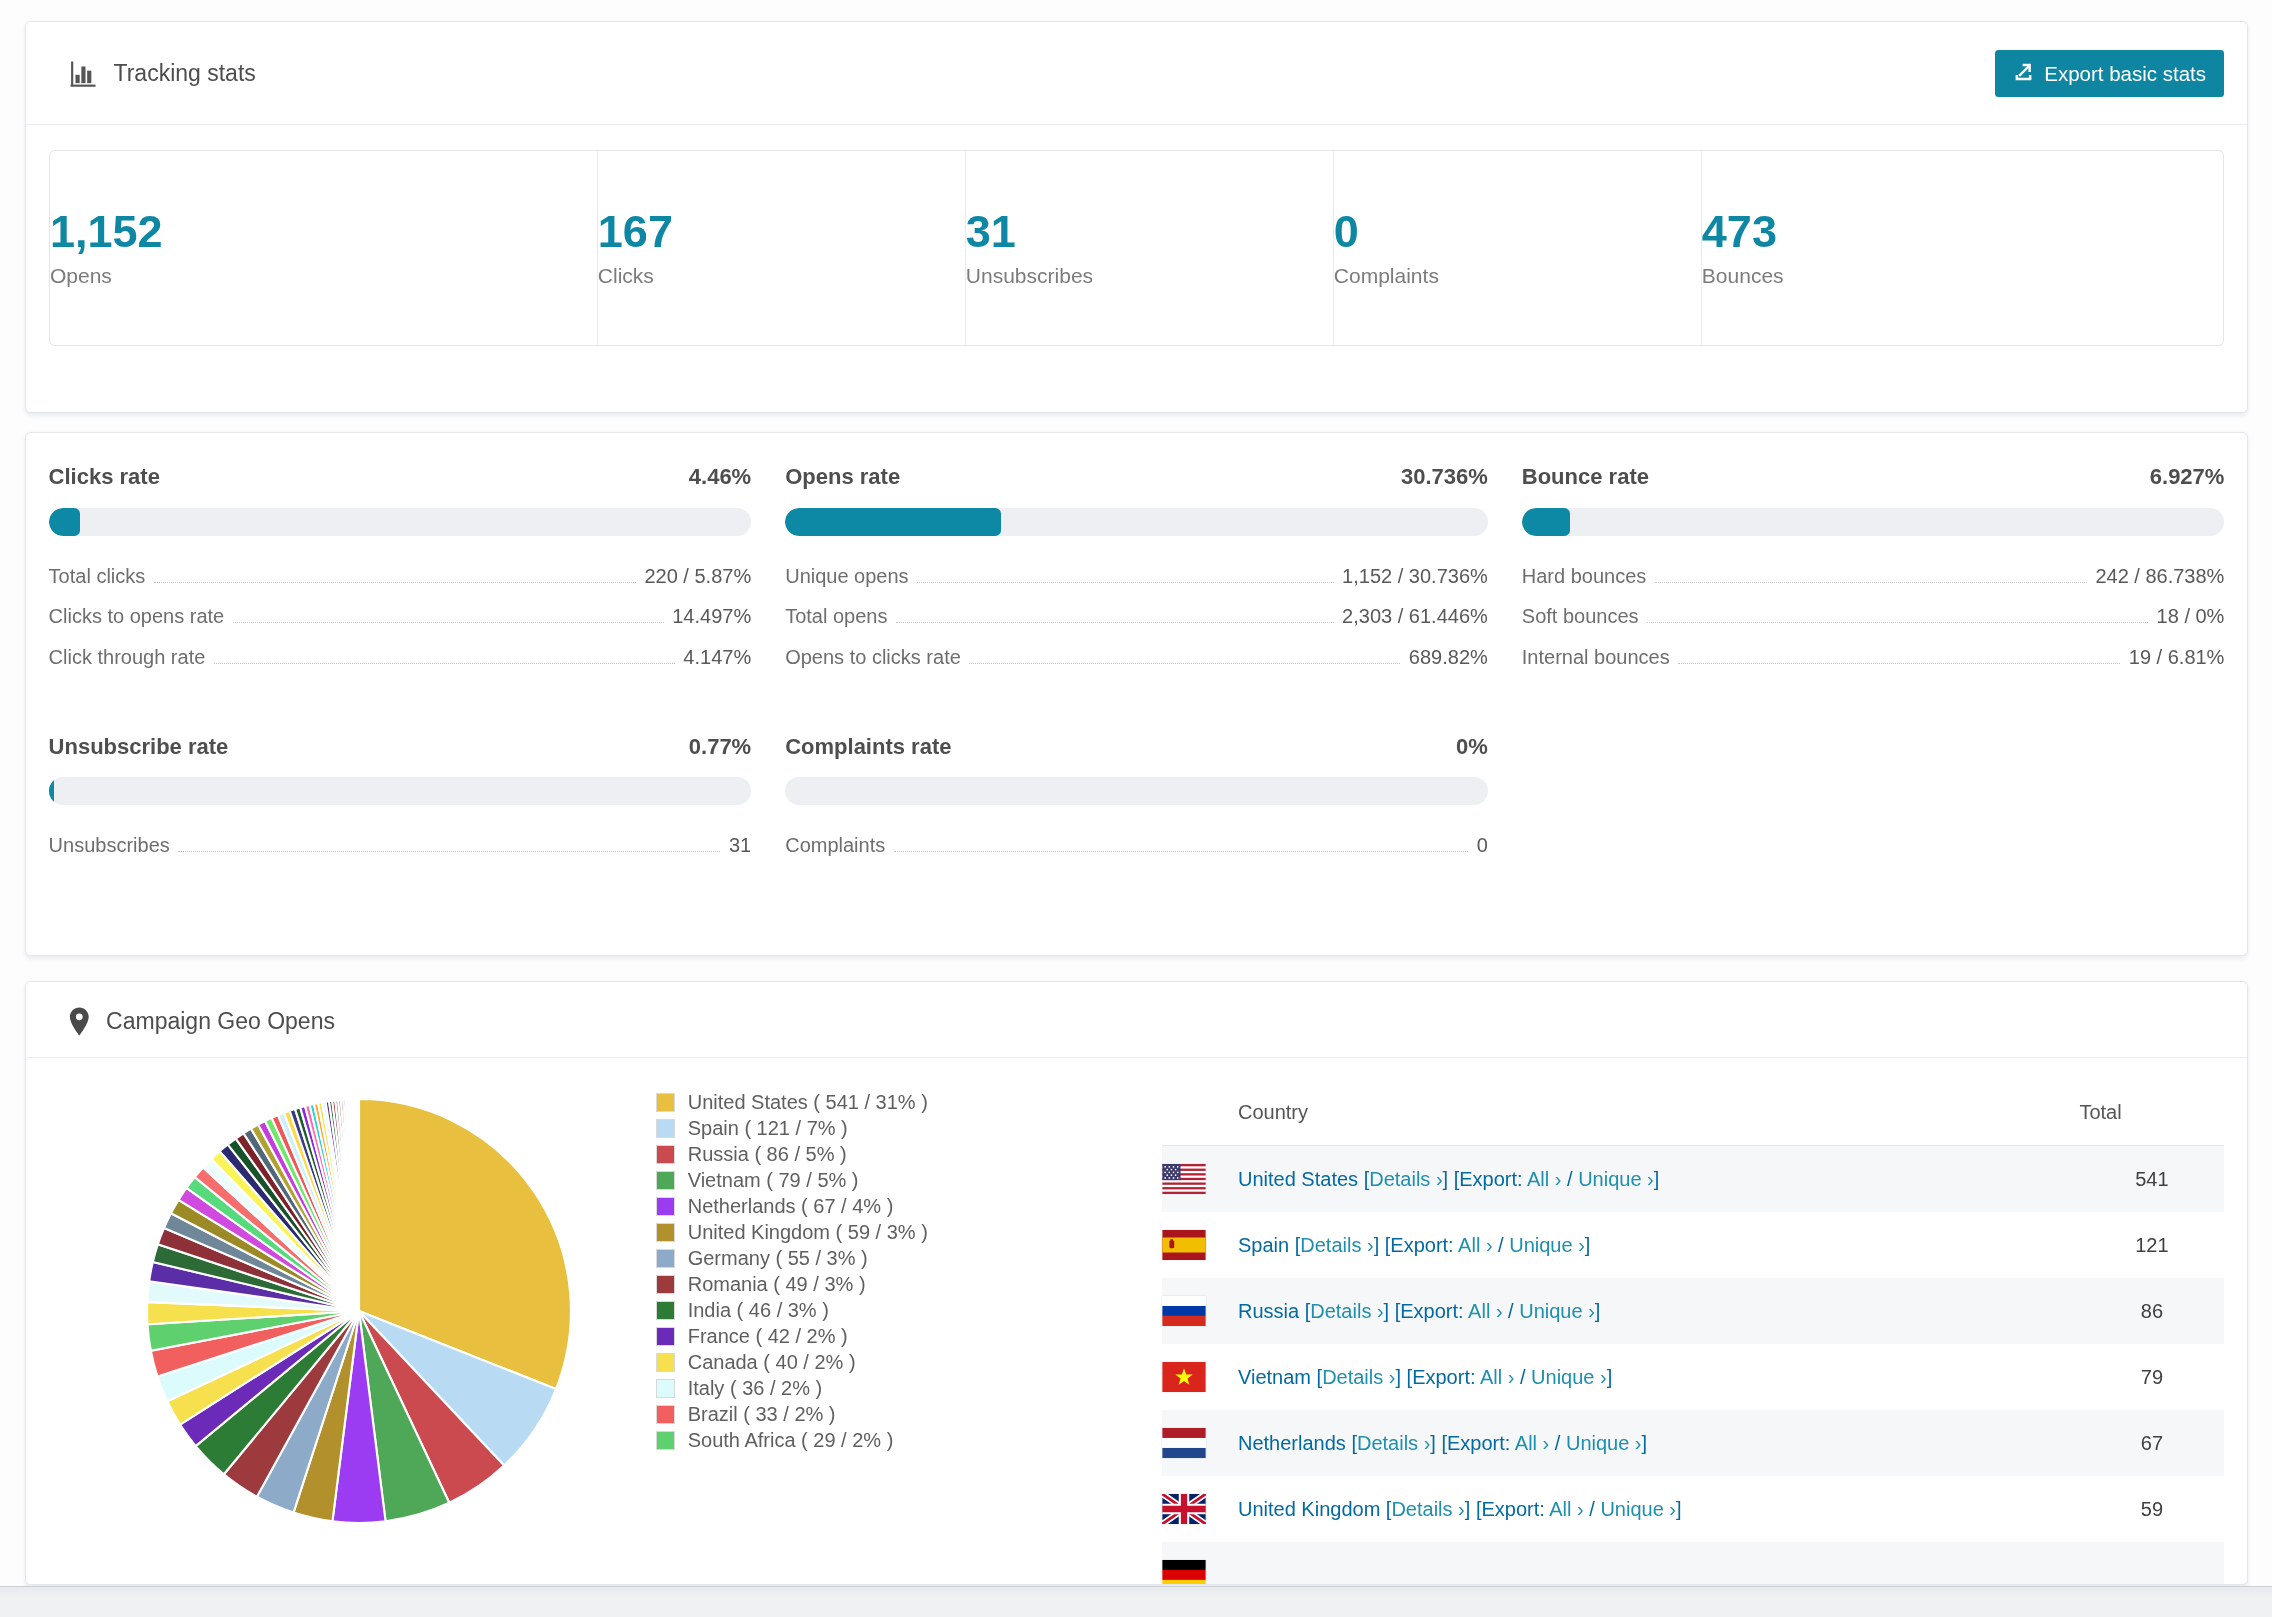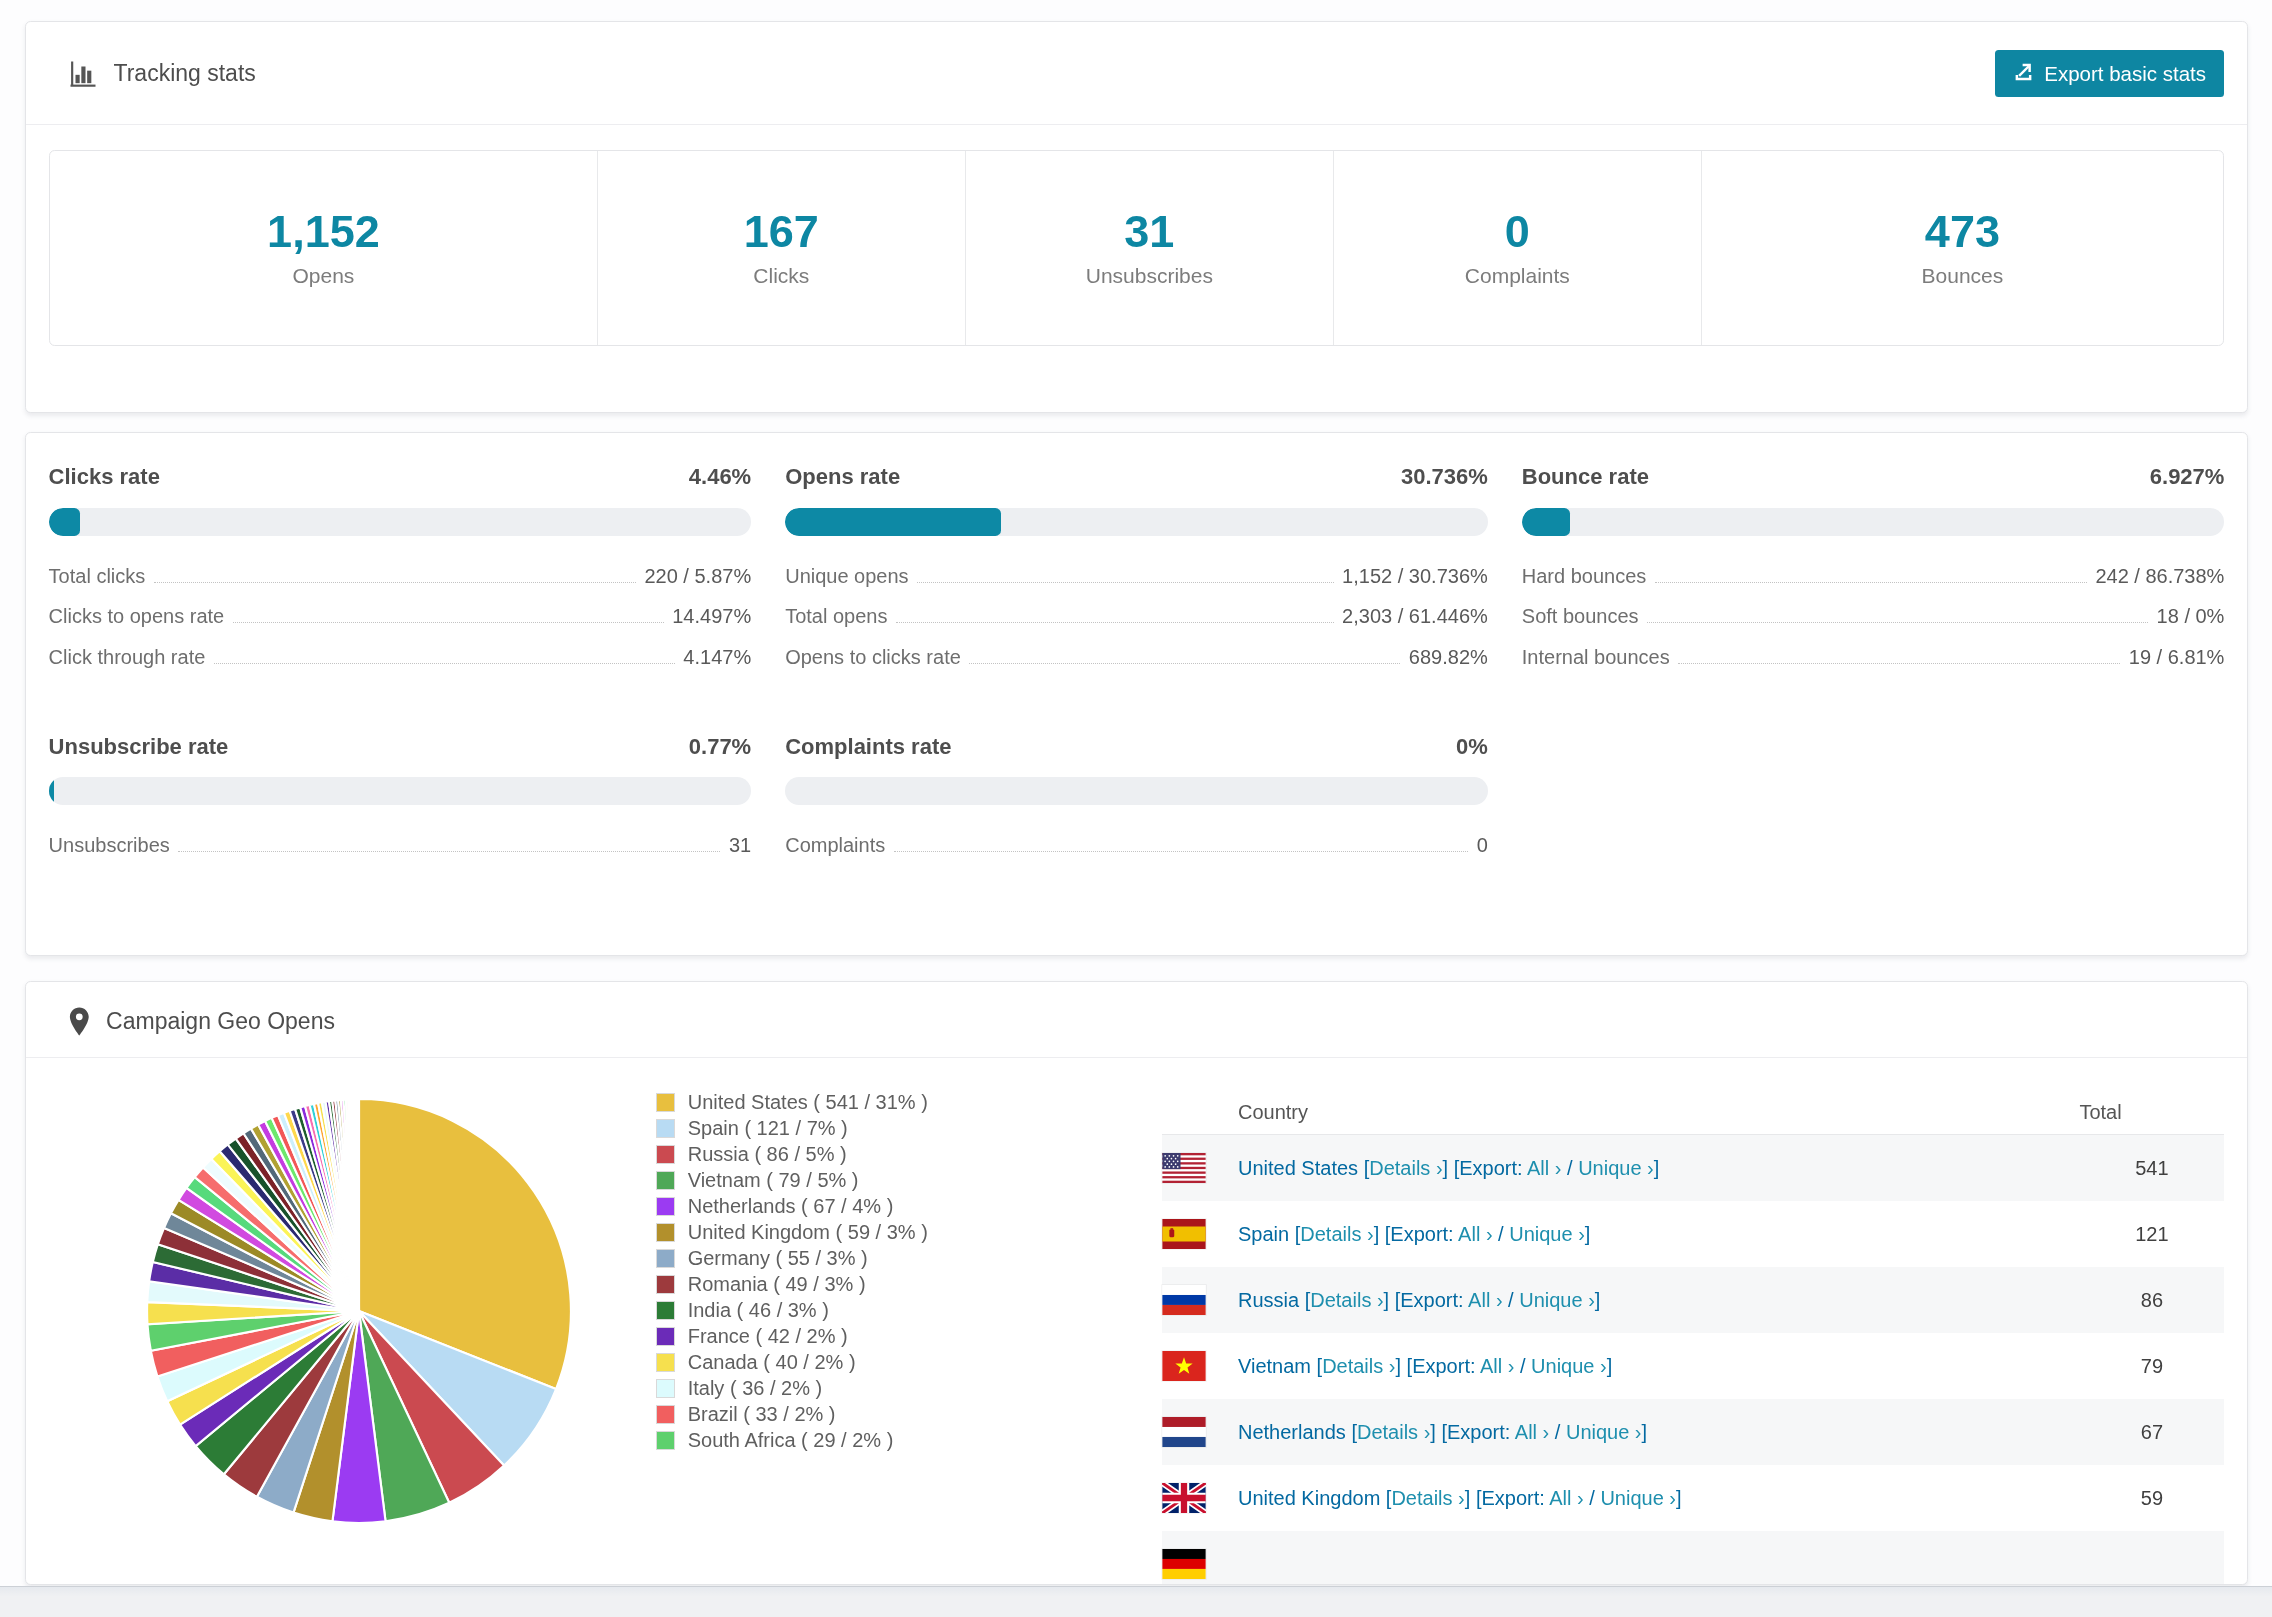--- a/index.html
+++ b/index.html
@@ -43,21 +43,21 @@
     font-family: "Liberation Sans", sans-serif;
     display: flex; align-items: center; gap: 10px; cursor: pointer;
   }
 
   
   .summary-row {
     display: flex; margin: 25px 23px 0 23px; height: 196px;
     border: 0.7px solid #e4e5e8; border-radius: 5.6px; overflow: hidden;
   }
   .summary-cell {
-    display: flex; flex-direction: column; align-items: center; justify-content: center;
+    display: flex; flex-direction: column; align-items: flex-start; justify-content: center;
     border-right: 0.7px solid #e8e9eb; gap: 10px; flex: 1 1 0;
   }
   .summary-cell:last-child { border-right: none; }
   .summary-cell:nth-child(1) { flex-grow: 1.49; }
   .summary-cell:nth-child(5) { flex-grow: 1.42; }
   .stat-value { font-size: 45px; font-weight: 700; color: #0d87a3; line-height: 1; }
   .stat-label { font-size: 21px; color: #7c7c7c; }
 
   
   .rates-grid {
@@ -80,21 +80,21 @@
   #legend {
     position: absolute; left: 630px; top: 107px; list-style: none;
   }
   .legend-item { display: flex; align-items: center; height: 26px; cursor: pointer; }
   .legend-chip {
     width: 19px; height: 19px; border: 1.4px solid #d9d9d9; margin-right: 12.7px; flex: none;
   }
   .legend-label { font-size: 20px; color: #5f5f5f; white-space: nowrap; }
 
   #geo-table { position: absolute; left: 1136px; top: 104px; right: 22.6px; }
-  .thead { display: flex; padding-top: 14px; border-bottom: 0.7px solid #e7e8ea; padding-bottom: 9px; }
+  .thead { display: flex; padding-top: 14px; border-bottom: 0.7px solid #e7e8ea; padding-bottom: 20px; }
   .th { font-size: 20px; color: #555; line-height: 25.4px; }
   .th-country { flex: 1; padding-left: 76px; }
   .th-total { width: 145px; }
   .trow { display: flex; align-items: center; height: 66px; }
   .trow:nth-child(odd) { background: #f6f7f8; }
   .tcell-country { flex: 1; display: flex; align-items: center; font-size: 20px; color: #565656; }
   .tcell-total { width: 145px; font-size: 20px; color: #404040; text-align: center; }
   .flag { width: 44px; height: 30px; margin-right: 32px; flex: none; box-shadow: 0 0 0 0.7px rgba(0,0,0,0.06); }
   .flag svg { display: block; width: 44px; height: 30px; }
   .geo-link { color: #1e8fae; text-decoration: none; cursor: pointer; }

